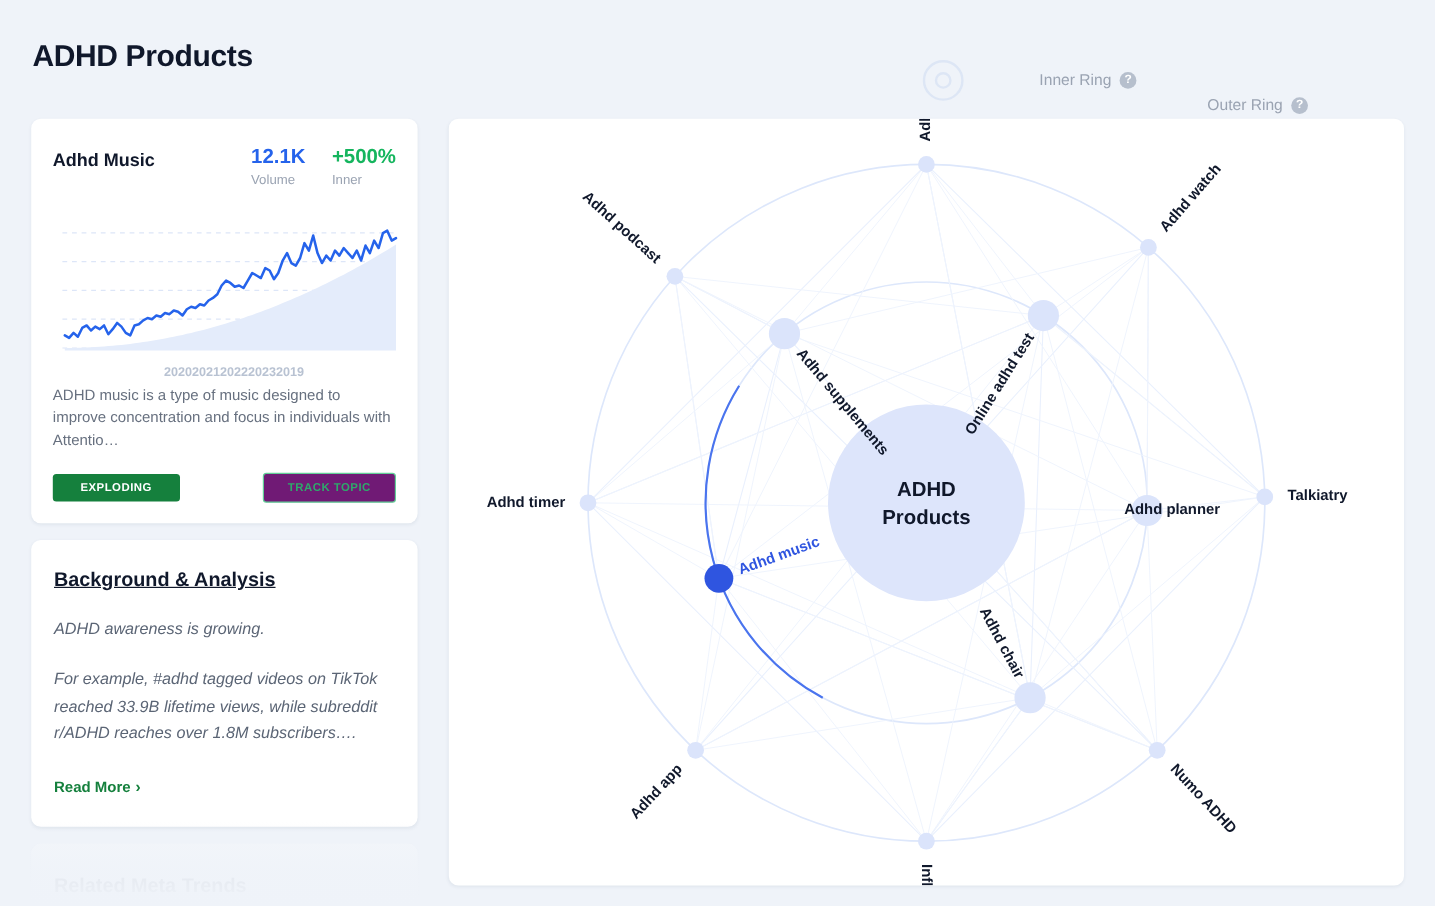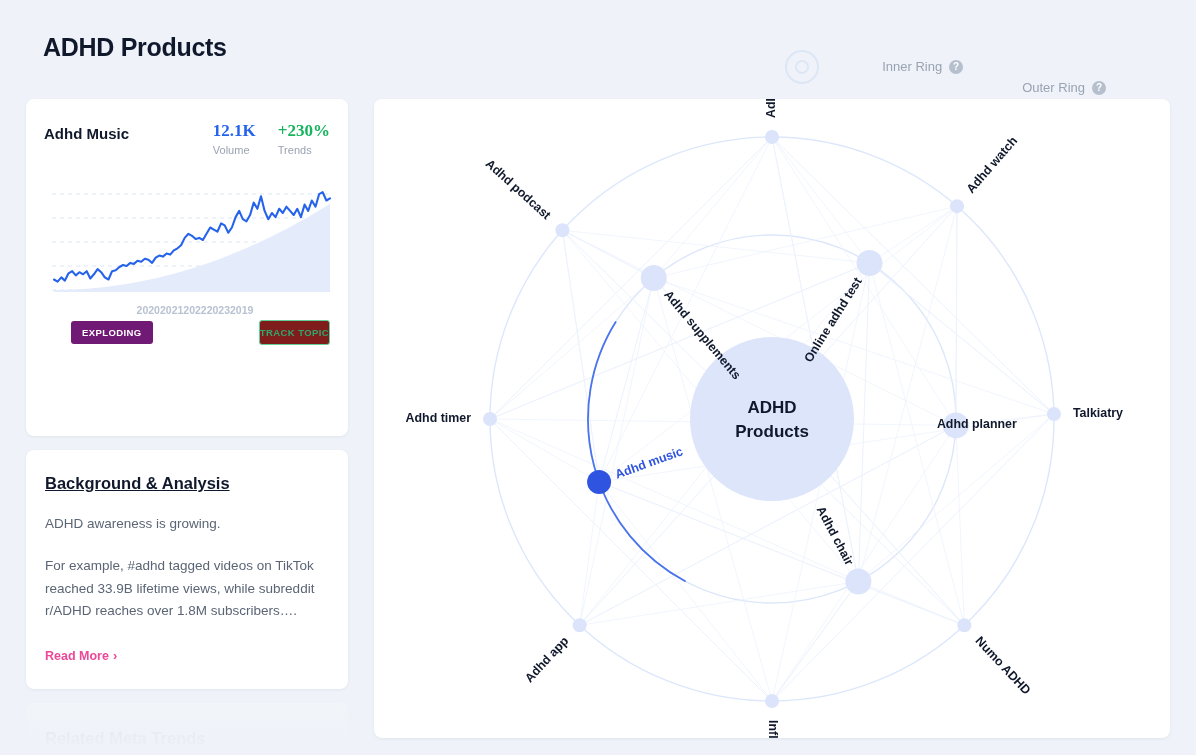--- a/index.html
+++ b/index.html
@@ -5,21 +5,21 @@
   * { box-sizing: border-box; margin: 0; padding: 0; }
   html, body {
     width: 1196px; height: 755px;
     background: #eff3f9;
     font-family: "Liberation Sans", sans-serif;
     overflow: hidden;
   }
 
   
   .header {
-    position: absolute; top: 0; left: 16px;
+    position: absolute; top: 0; left: 0;
     width: 1112px; height: 92px;
     display: flex; align-items: center;
   }
   .page-title {
     position: absolute; left: 27px; top: 33px;
     font-size: 25px; font-weight: 700; color: #10182b;
     letter-spacing: -0.3px;
   }
   .header-right {
     position: absolute; right: 22px; top: 38px;
@@ -60,58 +60,58 @@
     box-shadow: 0 1px 3px rgba(30,50,90,0.07);
     width: 322px;
   }
 
   
   .trend-card { padding: 22px 18px 16px 18px; position: relative; height: 337px; }
   .trend-head { display: flex; align-items: flex-start; justify-content: space-between; }
   .trend-name { font-size: 15px; font-weight: 700; color: #10182b; padding-top: 4px; }
   .trend-stats { display: flex; gap: 22px; }
   .stat { text-align: left; }
-  .stat-val { font-size: 17px; font-weight: 700; line-height: 1.15; font-family: Liberation Serif, serif; }
+  .stat-val { font-size: 17px; font-weight: 700; line-height: 1.15; }
   .stat-val.volume { color: #2563eb; }
   .stat-val.growth { color: #15b55e; }
   .stat-lbl { font-size: 11px; color: #9aa3b2; margin-top: 3px; }
 
   .spark-wrap { position: relative; margin-top: 18px; height: 130px; }
   .spark-svg { display: block; }
   .spark-years {
     display: flex; justify-content: center;
     padding: 0 6px 0 22px;
     margin-top: 2px;
   }
   .spark-years span { font-size: 10.5px; color: #b8c2d2; font-weight: 600; }
 
   .trend-desc {
     margin-top: 16px; font-size: 12.5px; line-height: 1.55; color: #67707f;
   }
   .trend-actions {
     margin-top: 16px; display: flex; align-items: center; justify-content: space-between;
   }
   .badge-exploding {
-    background: #701a75; color: #fff;
+    background: #15803d; color: #fff;
     font-size: 9.5px; font-weight: 700; letter-spacing: 0.4px;
-    padding: 6px 11px; border-radius: 3px; margin-left: 27px;
+    padding: 6px 23px; border-radius: 3px;
   }
   .btn-track {
-    border: 1px solid #63cf98; color: #2fa86b; background: #7f1d1d;
+    border: 1px solid #63cf98; color: #2fa86b; background: #701a75;
     font-size: 9.5px; font-weight: 700; letter-spacing: 0.4px;
-    padding: 6px 0; border-radius: 3px;
+    padding: 6px 20px; border-radius: 3px;
   }
 
   
   .bg-card { margin-top: 14px; padding: 24px 19px 26px 19px; }
   .bg-title { font-size: 16.5px; font-weight: 700; color: #10182b; text-decoration: underline; }
-  .bg-para { margin-top: 20px; font-size: 13.5px; line-height: 1.65; color: #5b6575; }
+  .bg-para { margin-top: 20px; font-size: 13.5px; line-height: 1.65; color: #5b6575; font-style: italic; }
   .read-more {
     margin-top: 26px; display: flex; align-items: center; gap: 4px;
-    color: #ec4899; font-size: 12.5px; font-weight: 700;
+    color: #15803d; font-size: 12.5px; font-weight: 700;
   }
   .chev { font-size: 13px; }
 
   
   .related-card {
     margin-top: 14px; padding: 26px 19px 30px 19px;
     opacity: 0.30;
   }
   .related-title { font-size: 16.5px; font-weight: 700; color: #10182b; }
   .fade-mask {
@@ -166,22 +166,22 @@
 
   <div class="card trend-card">
     <div class="trend-head">
       <div class="trend-name">Adhd Music</div>
       <div class="trend-stats">
         <div class="stat">
           <div class="stat-val volume">12.1K</div>
           <div class="stat-lbl">Volume</div>
         </div>
         <div class="stat">
-          <div class="stat-val growth">+230%</div>
-          <div class="stat-lbl">Trends</div>
+          <div class="stat-val growth">+500%</div>
+          <div class="stat-lbl">Inner</div>
         </div>
       </div>
     </div>
 
     <div class="spark-wrap">
       <svg class="spark-svg" width="288" height="128" viewBox="0 0 288 128">
         <g>
           <line x1="8" y1="20" x2="286" y2="20" stroke="#dde6f8" stroke-width="1" stroke-dasharray="4 4"></line>
           <line x1="8" y1="44" x2="286" y2="44" stroke="#dde6f8" stroke-width="1" stroke-dasharray="4 4"></line>
           <line x1="8" y1="68" x2="286" y2="68" stroke="#dde6f8" stroke-width="1" stroke-dasharray="4 4"></line>
@@ -193,20 +193,21 @@
       </svg>
       <div class="spark-years">
         <span>2020</span>
         <span>2021</span>
         <span>2022</span>
         <span>2023</span>
         <span>2019</span>
       </div>
     </div>
 
+    <div class="trend-desc">ADHD music is a type of music designed to improve concentration and focus in individuals with Attentio…</div>
 
     <div class="trend-actions">
       <div class="badge-exploding">EXPLODING</div>
       <button class="btn-track">TRACK TOPIC</button>
     </div>
   </div>
 
   <div class="card bg-card">
     <div class="bg-title">Background &amp; Analysis</div>
     <div class="bg-para">ADHD awareness is growing.</div>

